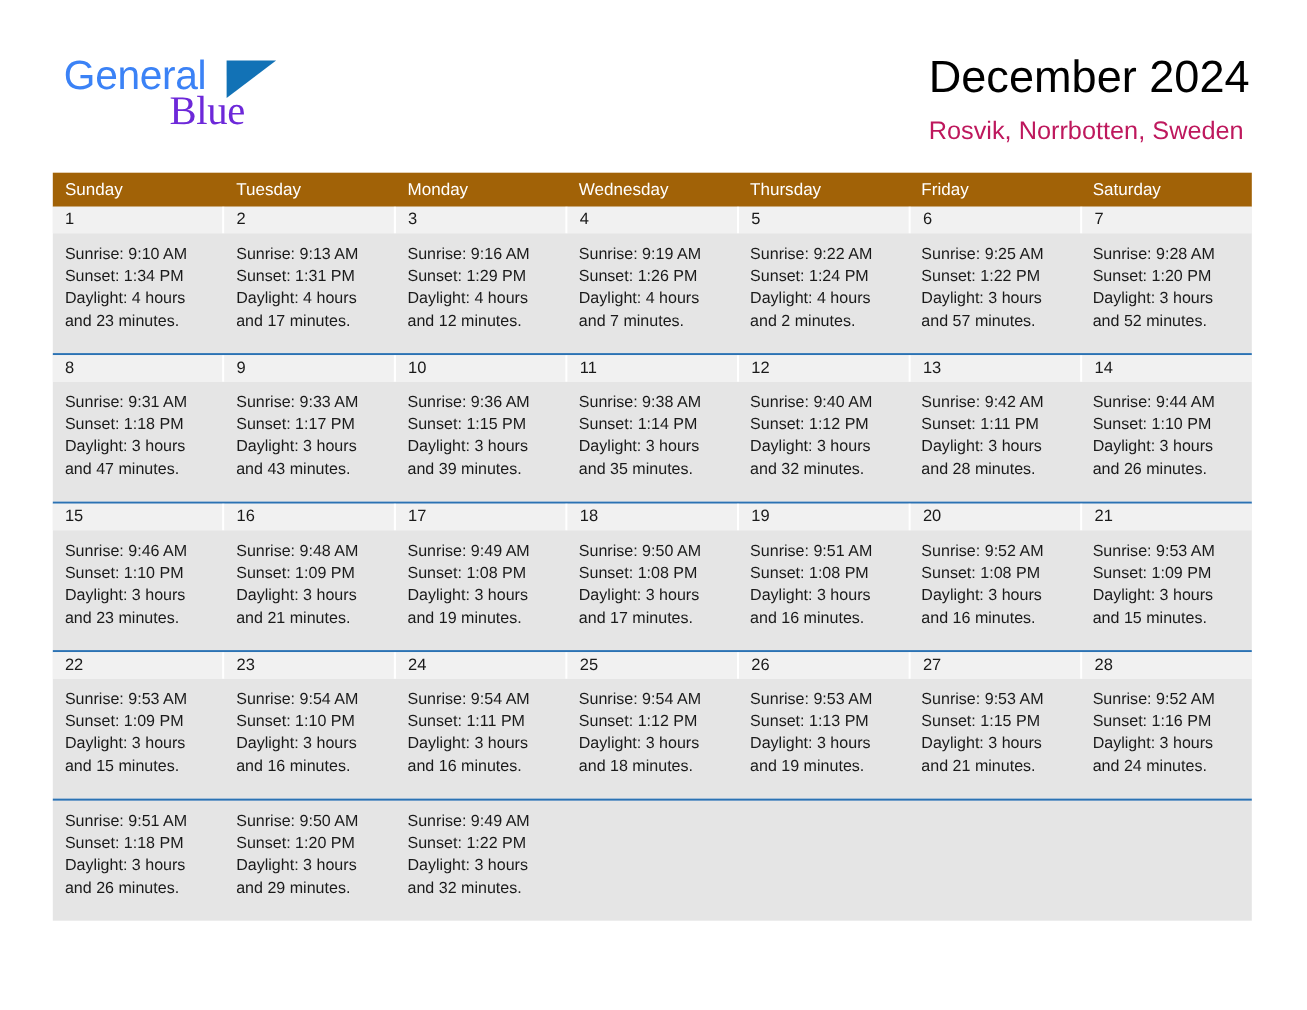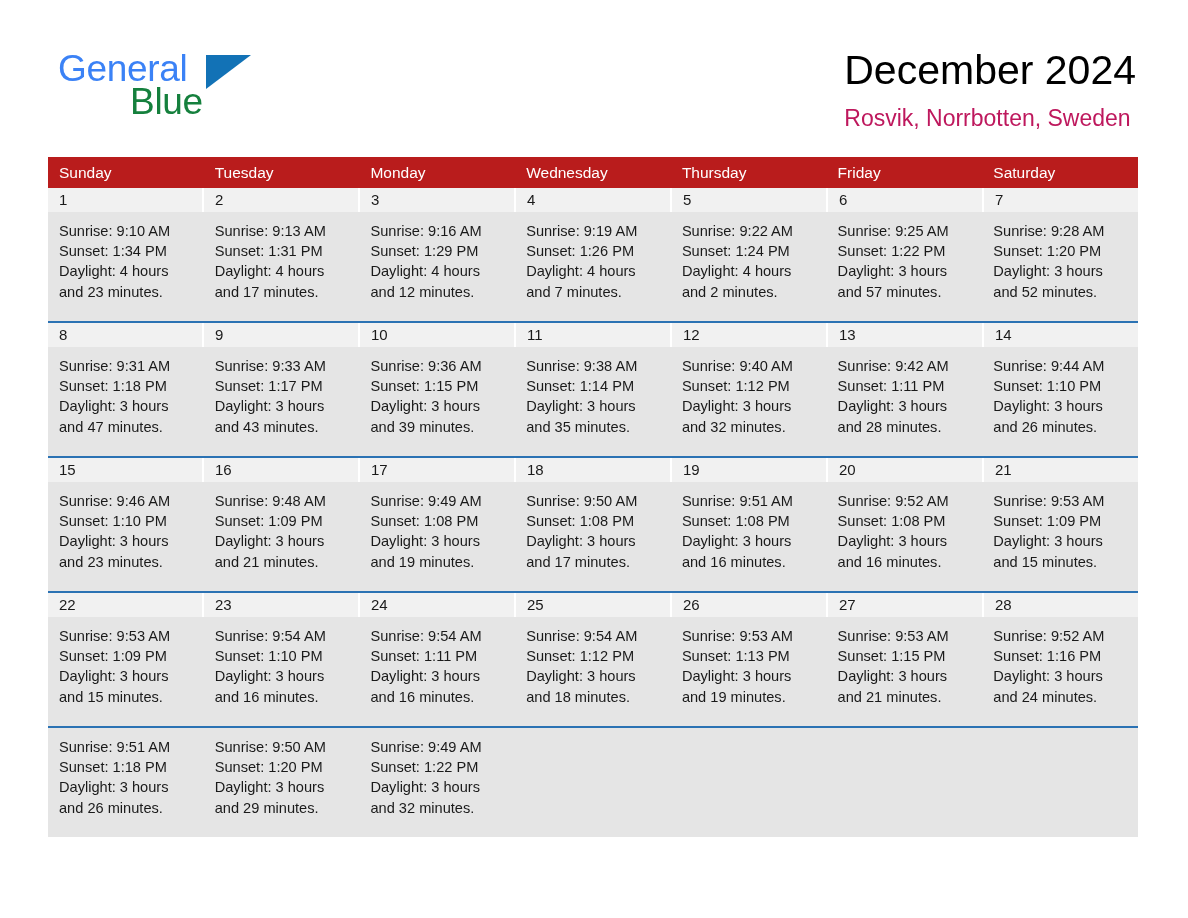--- a/index.html
+++ b/index.html
@@ -40,26 +40,27 @@
     font-size: 37px;
     letter-spacing: -0.3px;
     color: #3b82f6;
     line-height: 1;
     display: block;
     font-weight: 400;
   }
   .logo-blue {
     font-size: 37px;
     letter-spacing: -0.3px;
-    color: #15803d;
+    color: #6d28d9;
     line-height: 1;
     display: block;
     margin-top: -4px;
-    margin-left: 72px;
+    margin-left: 96px;
     font-weight: 400;
+    font-family: Liberation Serif, serif;
   }
   .logo-flag {
     position: absolute;
     left: 148px;
     top: 5px;
     width: 0;
     height: 0;
     border-left: 45px solid #1272b6;
     border-bottom: 34px solid transparent;
   }
@@ -87,21 +88,21 @@
 
   
   .calendar {
     position: absolute;
     left: 48px;
     top: 157px;
     width: 1090px;
   }
   .weekdays {
     display: flex;
-    background: #b91c1c;
+    background: #a16207;
     height: 31px;
   }
   .weekday {
     flex: 1 1 0;
     color: #ffffff;
     font-size: 15.5px;
     line-height: 31px;
     padding-left: 11px;
     box-sizing: border-box;
     white-space: nowrap;

